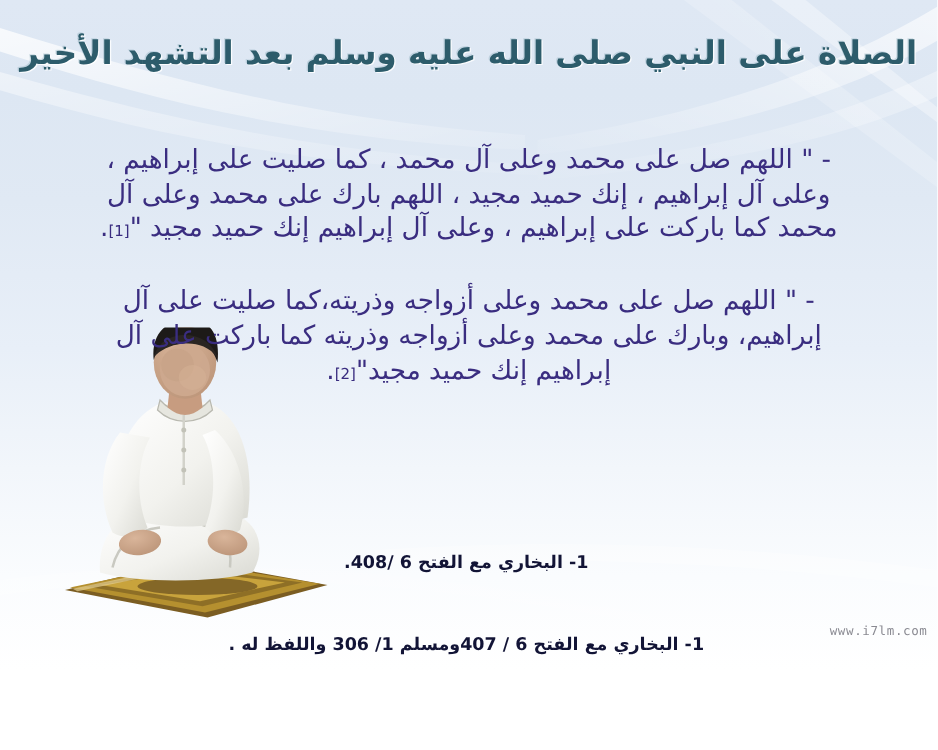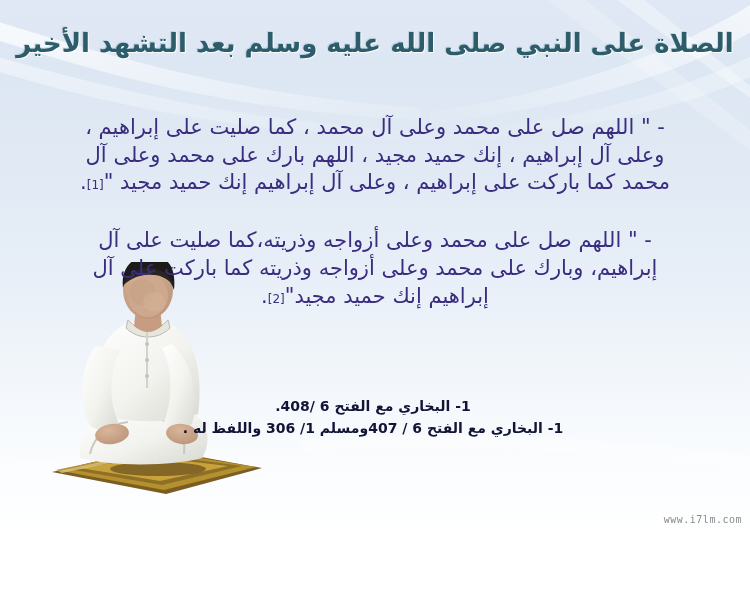--- a/index.html
+++ b/index.html
@@ -97,38 +97,39 @@
     text-align: center;
   }
   .fn-line {
     color: #121436;
     font-family: "DejaVu Sans", sans-serif;
     font-size: 14px;
     font-weight: bold;
     line-height: 1.55;
     direction: rtl;
     white-space: nowrap;
+    margin-top: 44px;
   }
 
   
   .figure {
     position: absolute;
     left: 34px;
     bottom: 34px;
     width: 240px;
     height: 240px;
     z-index: 4;
   }
   .figure svg { display:block; width: 240px; height: 240px; }
 
   
   .watermark {
     position: absolute;
     right: 8px;
-    bottom: 11px;
+    bottom: 25px;
     z-index: 7;
     font-family: "DejaVu Sans Mono", monospace;
     font-size: 10px;
     letter-spacing: 0.5px;
     color: #8a8a92;
     direction: ltr;
   }
 </style>
 </head>
 <body>

